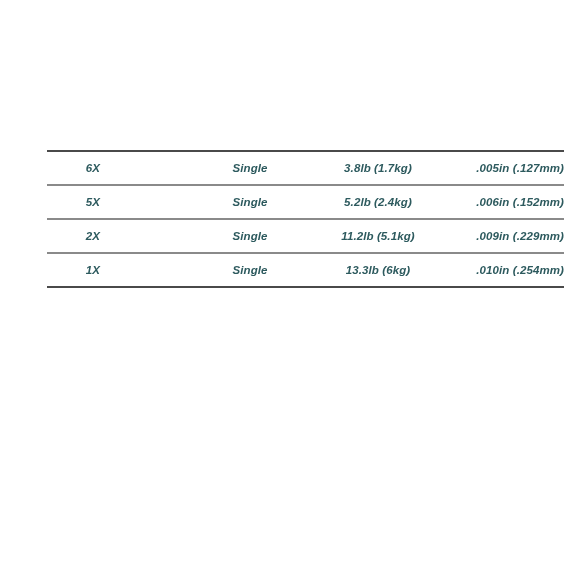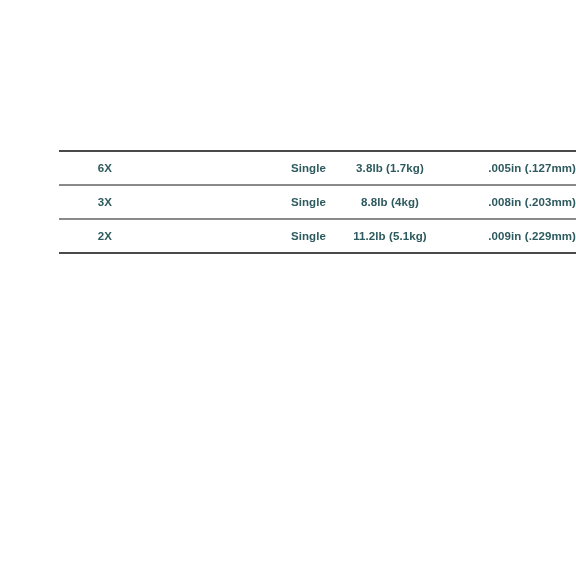--- a/index.html
+++ b/index.html
@@ -14,25 +14,26 @@
     overflow: hidden;
   }
   #page {
     position: relative;
     width: 576px;
     height: 576px;
     background: #ffffff;
   }
   #spec-table {
     position: absolute;
-    left: 59px;
+    left: 47px;
     top: 150px;
     width: 470px;
     border-collapse: collapse;
     table-layout: fixed;
+    font-style: italic;
   }
   #spec-table tr {
     height: 34px;
   }
   #spec-table td {
     border-top: 2px solid #8a8a8a;
     padding: 0;
     color: #2d5a5e;
     font-size: 11.5px;
     font-weight: 600;
@@ -48,21 +49,21 @@
     height: 0;
     line-height: 0;
     font-size: 0;
   }
   .col-size {
     width: 92px;
     text-align: center;
   }
   .col-strand {
     width: 128px;
-    text-align: right;
+    text-align: center;
     padding-left: 47px !important;
   }
   .col-strength {
     width: 128px;
     text-align: center;
     margin-top: 20px;
   }
   .col-diameter {
     width: 122px;
     text-align: right;
@@ -74,30 +75,36 @@
 <div id="page">
   <table id="spec-table">
     <tbody>
         <tr>
           <td class="col-size">6X</td>
           <td class="col-strand">Single</td>
           <td class="col-strength">3.8lb (1.7kg)</td>
           <td class="col-diameter">.005in (.127mm)</td>
         </tr>
         <tr>
-          <td class="col-size">3X</td>
+          <td class="col-size">5X</td>
           <td class="col-strand">Single</td>
-          <td class="col-strength">8.8lb (4kg)</td>
-          <td class="col-diameter">.008in (.203mm)</td>
+          <td class="col-strength">5.2lb (2.4kg)</td>
+          <td class="col-diameter">.006in (.152mm)</td>
         </tr>
         <tr>
           <td class="col-size">2X</td>
           <td class="col-strand">Single</td>
           <td class="col-strength">11.2lb (5.1kg)</td>
           <td class="col-diameter">.009in (.229mm)</td>
+        </tr>
+        <tr>
+          <td class="col-size">1X</td>
+          <td class="col-strand">Single</td>
+          <td class="col-strength">13.3lb (6kg)</td>
+          <td class="col-diameter">.010in (.254mm)</td>
         </tr>
       </tbody>
     <tfoot>
       <tr>
         <td class="col-size"></td>
         <td class="col-strand"></td>
         <td class="col-strength"></td>
         <td class="col-diameter"></td>
       </tr>
     </tfoot>

